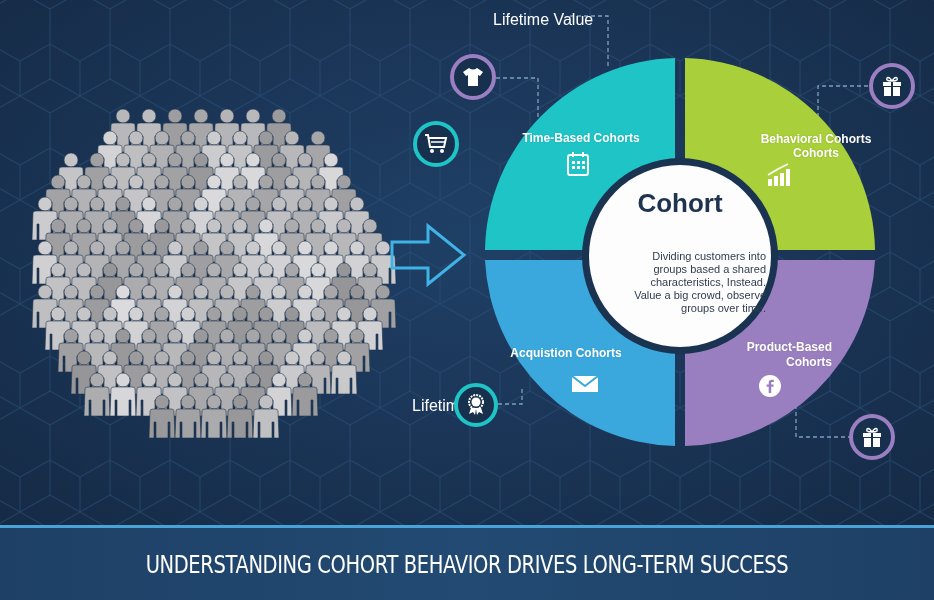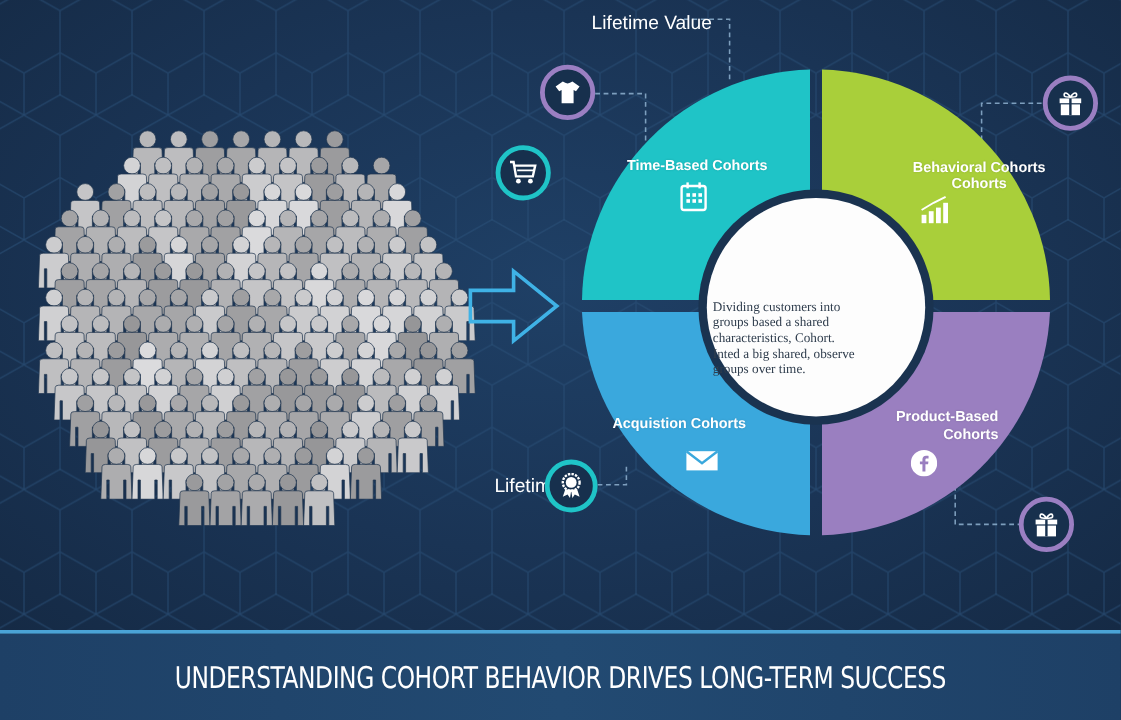--- a/index.html
+++ b/index.html
@@ -8,22 +8,22 @@
   .bg{position:absolute;left:0;top:0;width:934px;height:525px;
     background:radial-gradient(ellipse at 50% 45%, #1f4066 0%, #1a3455 55%, #152a45 100%);}
   .hexgrid{position:absolute;left:0;top:0;width:934px;height:525px;}
   .crowd{position:absolute;left:0;top:0;width:400px;height:525px;}
   .arrow{position:absolute;left:388px;top:222px;}
   .wheel{position:absolute;left:0;top:0;width:934px;height:525px;}
   .seg-label{position:absolute;color:#fff;font-weight:bold;font-size:12px;text-align:center;
     text-shadow:0 0 2px rgba(0,0,0,.15);}
   .center-title{position:absolute;left:588px;top:190px;width:184px;text-align:center;
     color:#1d3350;font-weight:bold;font-size:26px;line-height:27px;}
-  .center-desc{position:absolute;left:594px;top:250px;width:172px;text-align:left;
-    color:#2f3d4d;font-size:11px;line-height:13px;font-family:Liberation Serif, serif;}
+  .center-desc{position:absolute;left:594px;top:250px;width:172px;text-align:right;
+    color:#2f3d4d;font-size:11px;line-height:13px;font-family:Liberation Sans, sans-serif;}
   .callout{position:absolute;color:#fff;font-weight:normal;font-size:16px;}
   .icon-circle{position:absolute;border-radius:50%;box-sizing:border-box;
     background:#17304d;display:flex;align-items:center;justify-content:center;}
   .footer{position:absolute;left:0;top:525px;width:934px;height:85px;
     background:linear-gradient(90deg,#1e4066 0%,#224a72 50%,#1e4066 100%);
     border-top:3px solid #4aa3d6;box-sizing:border-box;padding-left:20px;}
   .footer-text{position:absolute;left:0;top:22px;width:934px;text-align:center;color:#fff;
     font-family:"DejaVu Sans",sans-serif;font-size:25px;letter-spacing:-0.5px;
     transform:scaleX(0.78);transform-origin:center;}
 </style>
@@ -274,26 +274,27 @@
 <div class="seg-label" style="left:716px;top:340px;width:116px;line-height:15px;text-align:right;">
   <div>Product-Based</div>
   <div>Cohorts</div>
 </div>
 <svg style="position:absolute;left:759px;top:375px;" width="22" height="22" viewBox="0 0 22 22">
   <circle cx="11" cy="11" r="11" fill="#fff"></circle>
   <path d="M12.2 18 L12.2 11.8 L14.4 11.8 L14.7 9.5 L12.2 9.5 L12.2 8.1 C12.2 7.4 12.5 7 13.3 7 L14.8 7 L14.8 4.9 C14.5 4.9 13.6 4.8 12.7 4.8 C10.8 4.8 9.7 5.9 9.7 7.9 L9.7 9.5 L7.6 9.5 L7.6 11.8 L9.7 11.8 L9.7 18 Z" fill="#9a7fc0"></path>
 </svg>
 
 <div class="center-title">
+  <div>Cohort</div>
 </div>
 <div class="center-desc">
   <div>Dividing customers into</div>
   <div>groups based a shared</div>
-  <div>characteristics, Cohort.</div>
-  <div>Inted a big shared, observe</div>
+  <div>characteristics, Instead.</div>
+  <div>Value a big crowd, observe</div>
   <div>groups over time.</div>
 </div>
 
 <div class="callout" style="left:493px;top:11px;">Lifetime Value</div>
 <div class="icon-circle" style="left:450px;top:54px;width:46px;height:46px;border:4px solid #9b7fc2;">
   <svg width="22" height="20" viewBox="0 0 22 20">
       <path d="M7 1 Q11 4 15 1 L21 5 L18 9 L16 8 L16 19 L6 19 L6 8 L4 9 L1 5 Z" fill="#fff"></path>
     </svg>
 </div>
 

